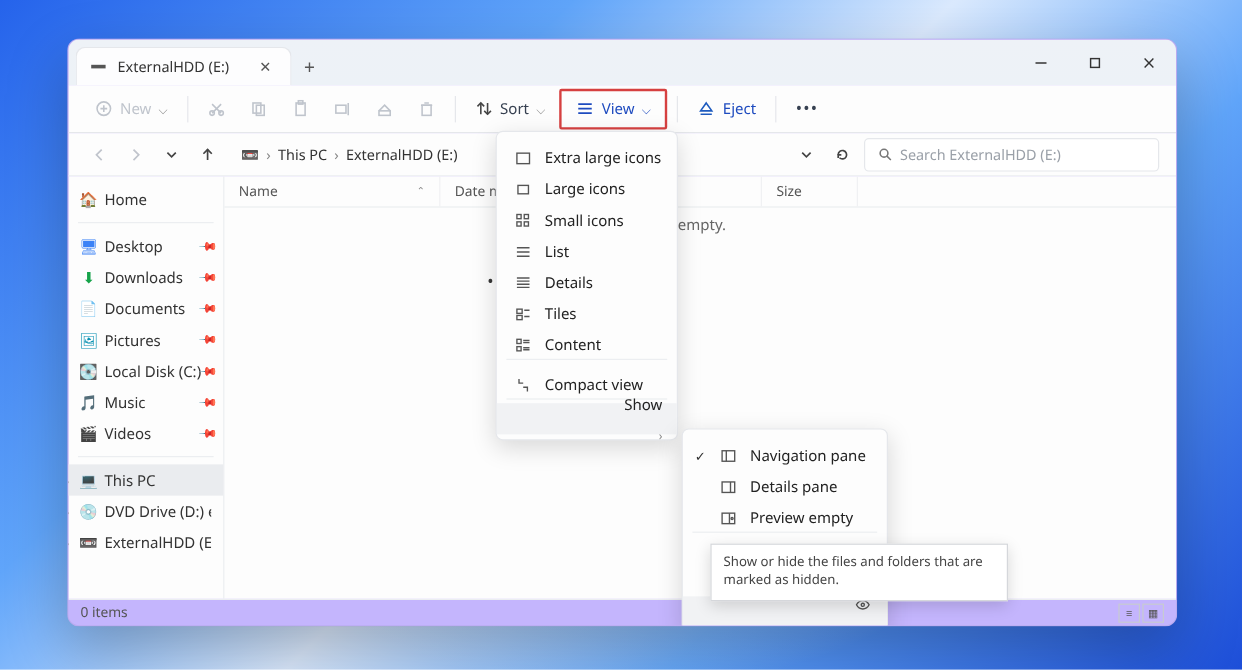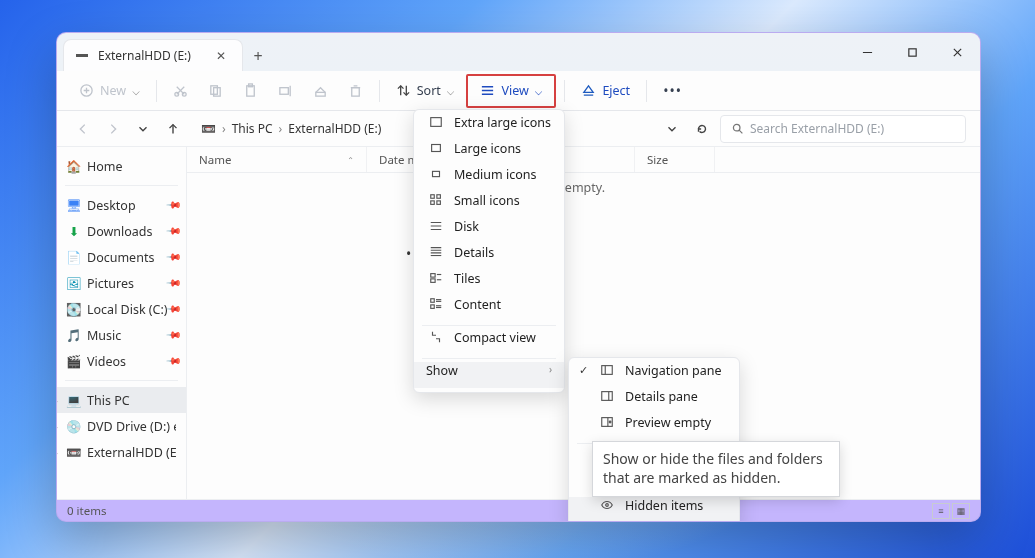--- a/index.html
+++ b/index.html
@@ -53,33 +53,33 @@
 .col .sort { font-size: 8px; color: #888; }
 .empty { text-align: center; font-size: 12.5px; color: #666; }
 
 .statusbar { height: 22px; border-top: 1px solid #eceef1; display: flex; align-items: center; padding: 0 10px; font-size: 11.5px; color: #555; }
 .viewicons { margin-left: auto; display: flex; gap: 2px; }
 .viewicons span { width: 18px; height: 16px; border: 1px solid #c7cbd1; display: flex; align-items: center; justify-content: center; font-size: 9px; cursor: pointer; }
 
 .menu { position: absolute; background: #fdfdfd; border: 1px solid #e5e7eb; border-radius: 6px; box-shadow: 0 6px 20px rgba(0,0,0,0.15); padding: 4px 0; font-size: 12.5px; color: #222; }
 .menu1 { left: 356px; top: 76px; width: 152px; }
 .menu2 { left: 511px; top: 324px; width: 172px; }
-.mitem { height: 26px; display: flex; align-items: flex-start; gap: 10px; padding: 0 12px; cursor: pointer; position: relative; }
-.mitem.hovered { background: #f1f2f4; }
+.mitem { height: 26px; display: flex; align-items: flex-end; gap: 10px; padding: 0 12px; cursor: pointer; position: relative; }
+.mitem.hovered { background: #f1f2f4; flex-direction: column; }
 .mitem .bullet { position: absolute; left: -8px; font-size: 14px; color: #333; }
 .mitem .check { position: absolute; left: -16px; font-size: 11px; color: #333; }
 .mitem .sub { margin-left: auto; font-size: 10px; color: #888; }
 .mitem .mico { width: 16px; height: 16px; display: flex; align-items: center; justify-content: center; }
 .mitem .mico svg { width: 14px; height: 14px; stroke: #555; stroke-width: 1.3; fill: none; }
 .mdiv { height: 1px; background: #eceef1; margin: 3px 8px; }
 .menu1 .mitem { padding-left: 14px; }
 .menu2 .mitem { padding-left: 30px; }
 .menu2 .mitem .check { left: 10px; }
 
-.tooltip { position: absolute; left: 535px; top: 408px; width: 248px; background: #fff; border: 1px solid #d5d7db; box-shadow: 0 4px 12px rgba(0,0,0,0.15); padding: 8px 10px; font-size: 14px; color: #444; line-height: 1.35; z-index: 100; }
+.tooltip { position: absolute; left: 535px; top: 420px; width: 248px; background: #fff; border: 1px solid #d5d7db; box-shadow: 0 4px 12px rgba(0,0,0,0.15); padding: 8px 10px; font-size: 11px; color: #444; line-height: 1.35; z-index: 100; }
 </style>
 </head>
 <body>
 
 <div class="bgwave"></div>
 
 <div class="window">
 
   <div class="titlebar">
     <div class="tab">
@@ -342,45 +342,37 @@
         <span class="mico">
           <svg viewBox="0 0 16 16">
             <rect x="3" y="4" width="10" height="8"></rect>
           </svg>
         </span>
         <span>Large icons</span>
       </div>
     <div class="mitem">
         <span class="mico">
           <svg viewBox="0 0 16 16">
-            <rect x="4" y="5" width="8" height="6"></rect>
-          </svg>
-        </span>
-        <span>Medium icons</span>
-      </div>
-    <div class="mitem">
-        <span class="mico">
-          <svg viewBox="0 0 16 16">
             <rect x="2" y="2" width="4" height="4"></rect>
             <rect x="9" y="2" width="4" height="4"></rect>
             <rect x="2" y="9" width="4" height="4"></rect>
             <rect x="9" y="9" width="4" height="4"></rect>
           </svg>
         </span>
         <span>Small icons</span>
       </div>
     <div class="mitem">
         <span class="mico">
           <svg viewBox="0 0 16 16">
             <line x1="2" y1="4" x2="14" y2="4"></line>
             <line x1="2" y1="8" x2="14" y2="8"></line>
             <line x1="2" y1="12" x2="14" y2="12"></line>
           </svg>
         </span>
-        <span>Disk</span>
+        <span>List</span>
       </div>
     <div class="mitem">
         <span class="bullet">•</span>
         <span class="mico">
           <svg viewBox="0 0 16 16">
             <line x1="2" y1="3" x2="14" y2="3"></line>
             <line x1="2" y1="6" x2="14" y2="6"></line>
             <line x1="2" y1="9" x2="14" y2="9"></line>
             <line x1="2" y1="12" x2="14" y2="12"></line>
           </svg>

